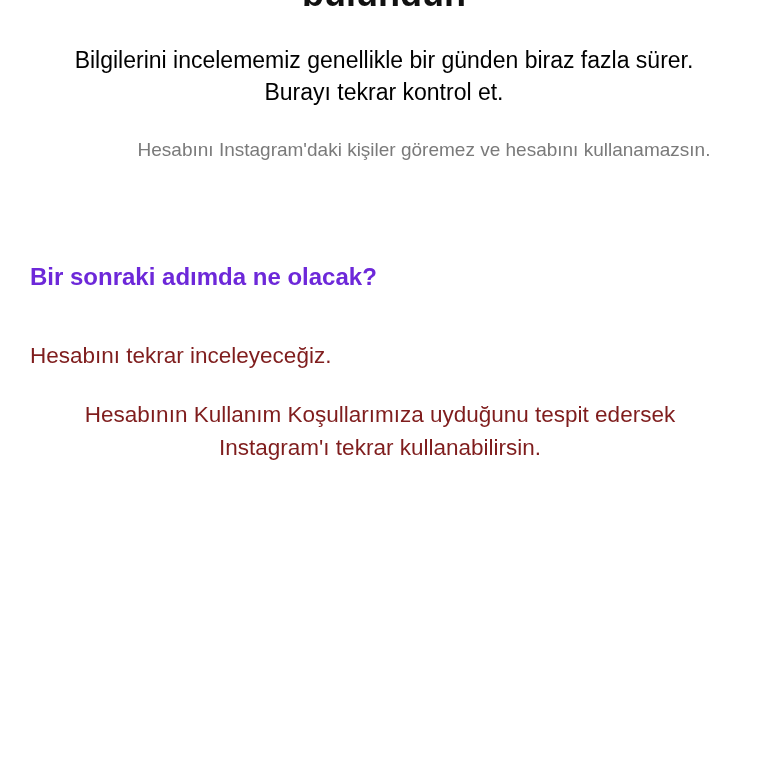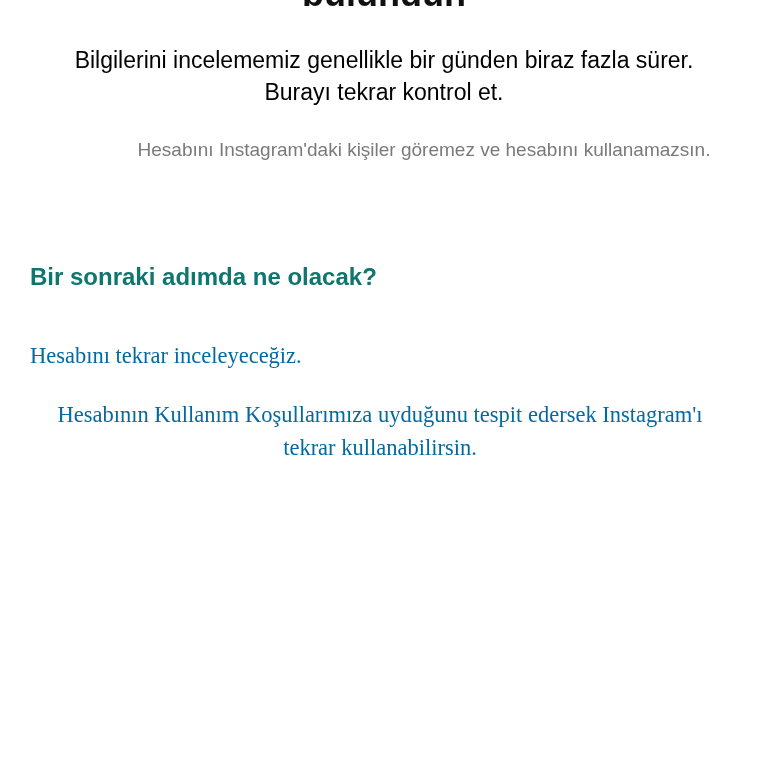--- a/index.html
+++ b/index.html
@@ -49,31 +49,30 @@
       line-height: 27px;
       color: #7a7a7a;
       margin-left: 40px;
     }
     .section-heading {
       position: absolute;
       top: 260px;
       left: 30px;
       font-size: 24px;
       font-weight: bold;
-      color: #0f766e;
+      color: #6d28d9;
       line-height: 34px;
     }
     .para {
       position: absolute;
       left: 30px;
       width: 700px;
       font-size: 22.5px;
       line-height: 33px;
-      color: #0369a1;
-      font-family: Liberation Serif, serif;
+      color: #7f1d1d;
     }
     .p1 { top: 339px; }
     .p2 { top: 398px; text-align: center; }
     .p3 { top: 491px; }
   </style>
 </head>
 <body>
 
 <div class="screen">
   <div class="title">bulundun</div>

